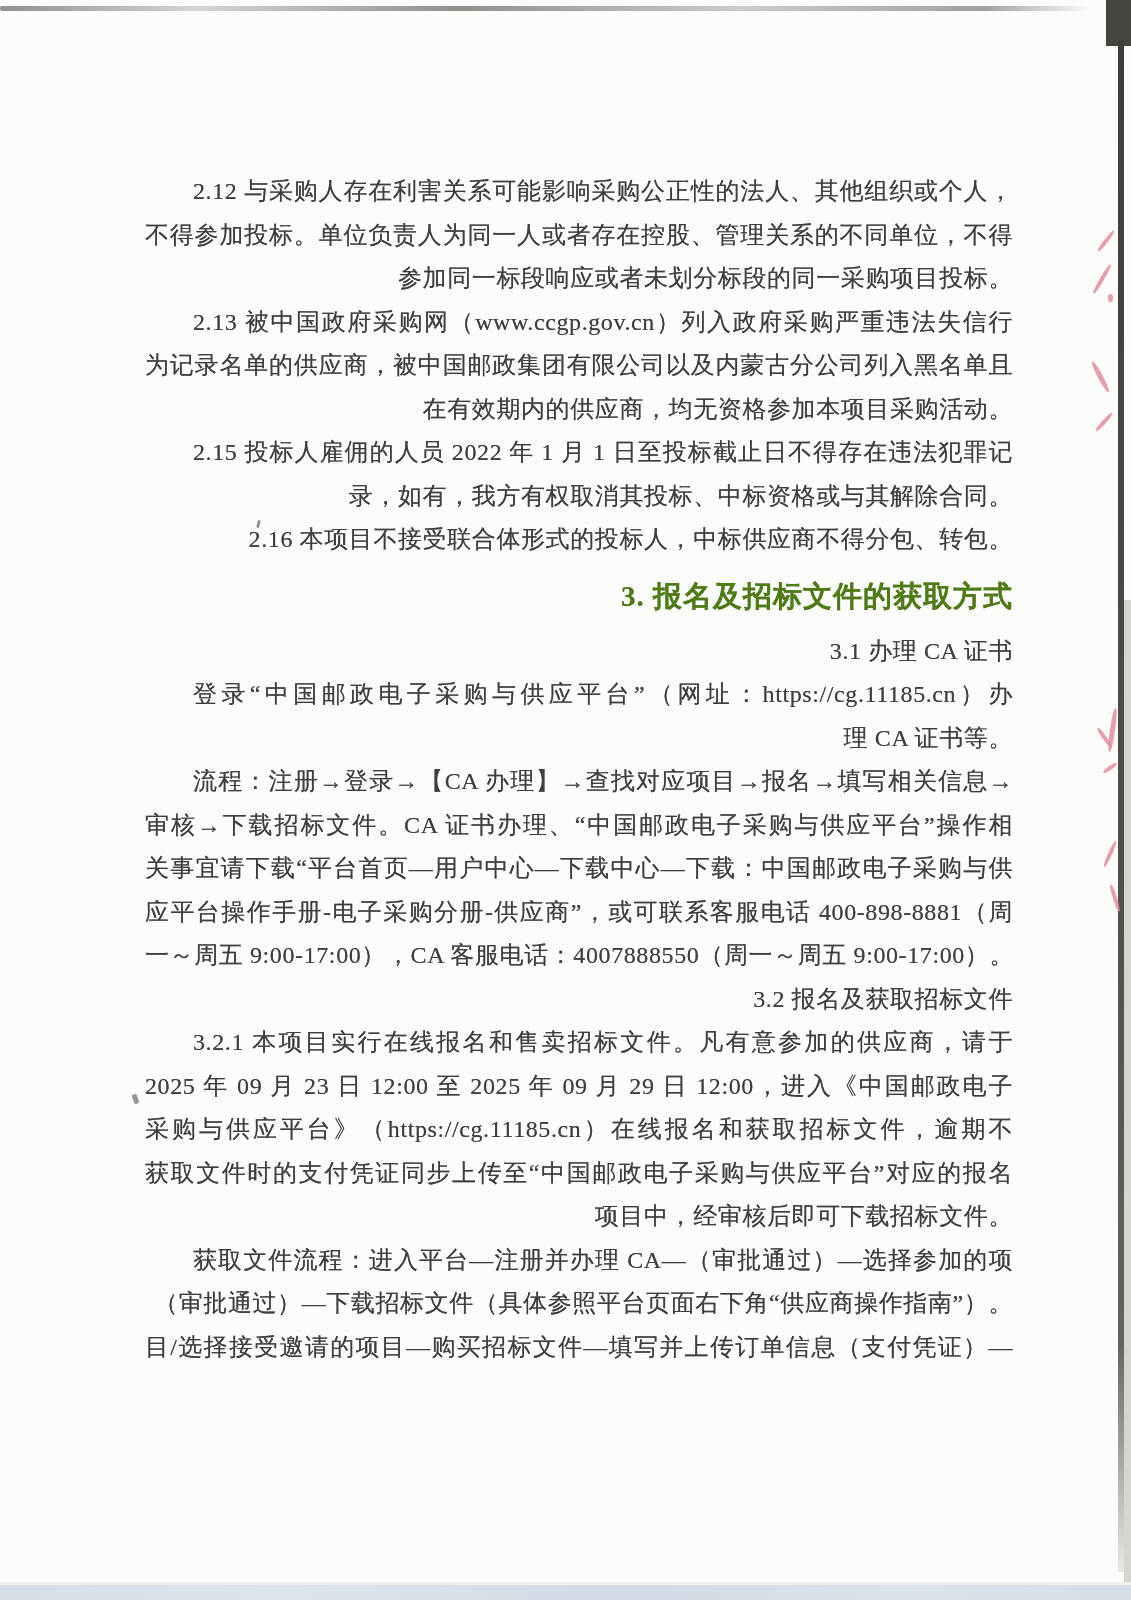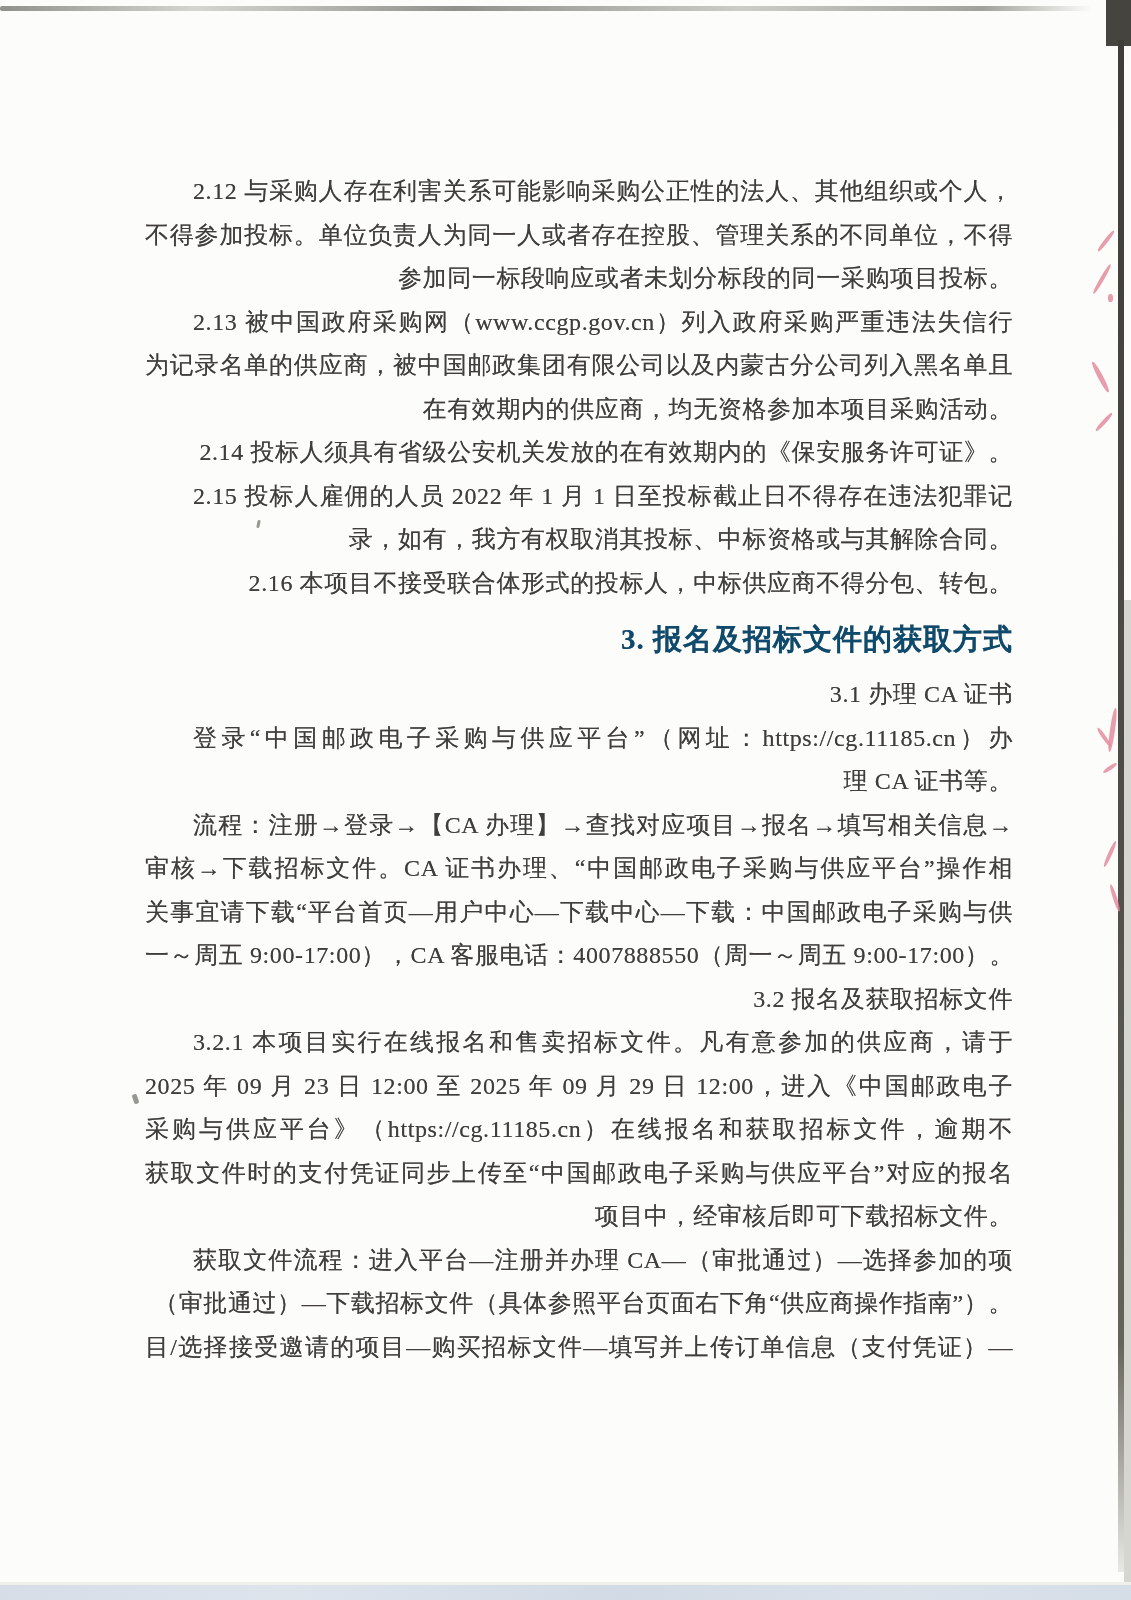--- a/index.html
+++ b/index.html
@@ -46,21 +46,21 @@
   }
   .line.fill{
     white-space:normal;
     text-align:justify;text-align-last:justify;
     text-justify:inter-character;
   }
   .line.indent{text-indent:48px;}
   .line.heading{
     height:68px;line-height:68px;
     font-size:29px;font-weight:bold;letter-spacing:1px;
-    color:#0c4a6e;text-indent:0;
+    color:#4d7c0f;text-indent:0;
   }
 </style>
 </head>
 <body>
 
 <div id="page">
   <div class="top-streak"></div>
   <div class="corner-block"></div>
   <div class="right-line"></div>
   <div class="right-strip"></div>
@@ -79,31 +79,31 @@
       <div class="speck" style="top: 520px; left: 257px; width: 3px; height: 8px; transform: rotate(12deg);"></div>
       <div class="speck" style="top: 1094px; left: 133px; width: 5px; height: 10px; transform: rotate(-20deg);"></div>
     </div>
   <div class="doc-body">
       <div class="line indent fill">2.12 与采购人存在利害关系可能影响采购公正性的法人、其他组织或个人，</div>
       <div class="line fill">不得参加投标。单位负责人为同一人或者存在控股、管理关系的不同单位，不得</div>
       <div class="line">参加同一标段响应或者未划分标段的同一采购项目投标。</div>
       <div class="line indent fill">2.13 被中国政府采购网（www.ccgp.gov.cn）列入政府采购严重违法失信行</div>
       <div class="line fill">为记录名单的供应商，被中国邮政集团有限公司以及内蒙古分公司列入黑名单且</div>
       <div class="line">在有效期内的供应商，均无资格参加本项目采购活动。</div>
-      <div class="line indent">2.14 投标人须具有省级公安机关发放的在有效期内的《保安服务许可证》。</div>
       <div class="line indent fill">2.15 投标人雇佣的人员 2022 年 1 月 1 日至投标截止日不得存在违法犯罪记</div>
       <div class="line">录，如有，我方有权取消其投标、中标资格或与其解除合同。</div>
       <div class="line indent">2.16 本项目不接受联合体形式的投标人，中标供应商不得分包、转包。</div>
       <div class="line heading">3. 报名及招标文件的获取方式</div>
       <div class="line indent">3.1 办理 CA 证书</div>
       <div class="line indent fill">登录“中国邮政电子采购与供应平台”（网址：https://cg.11185.cn）办</div>
       <div class="line">理 CA 证书等。</div>
       <div class="line indent fill">流程：注册→登录→【CA 办理】→查找对应项目→报名→填写相关信息→</div>
       <div class="line fill">审核→下载招标文件。CA 证书办理、“中国邮政电子采购与供应平台”操作相</div>
       <div class="line fill">关事宜请下载“平台首页—用户中心—下载中心—下载：中国邮政电子采购与供</div>
+      <div class="line fill">应平台操作手册-电子采购分册-供应商”，或可联系客服电话 400-898-8881（周</div>
       <div class="line">一～周五 9:00-17:00），CA 客服电话：4007888550（周一～周五 9:00-17:00）。</div>
       <div class="line indent">3.2 报名及获取招标文件</div>
       <div class="line indent fill">3.2.1 本项目实行在线报名和售卖招标文件。凡有意参加的供应商，请于</div>
       <div class="line fill">2025 年 09 月 23 日 12:00 至 2025 年 09 月 29 日 12:00，进入《中国邮政电子</div>
       <div class="line fill">采购与供应平台》（https://cg.11185.cn）在线报名和获取招标文件，逾期不</div>
       <div class="line fill">获取文件时的支付凭证同步上传至“中国邮政电子采购与供应平台”对应的报名</div>
       <div class="line">项目中，经审核后即可下载招标文件。</div>
       <div class="line indent fill">获取文件流程：进入平台—注册并办理 CA—（审批通过）—选择参加的项</div>
       <div class="line">（审批通过）—下载招标文件（具体参照平台页面右下角“供应商操作指南”）。</div>
       <div class="line fill">目/选择接受邀请的项目—购买招标文件—填写并上传订单信息（支付凭证）—</div>

